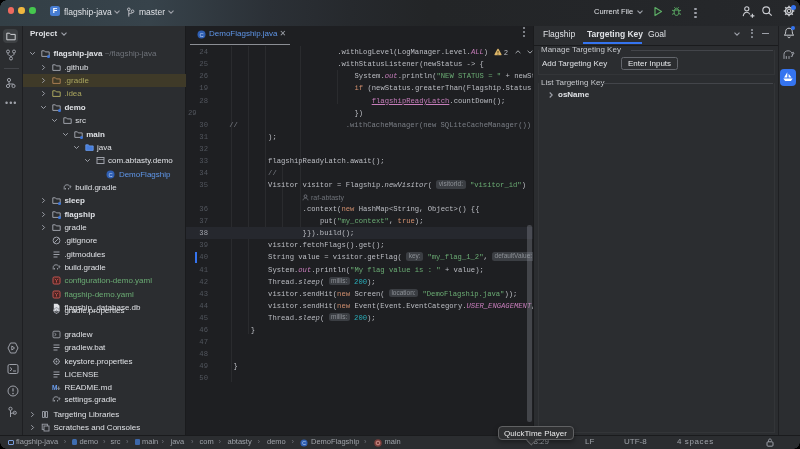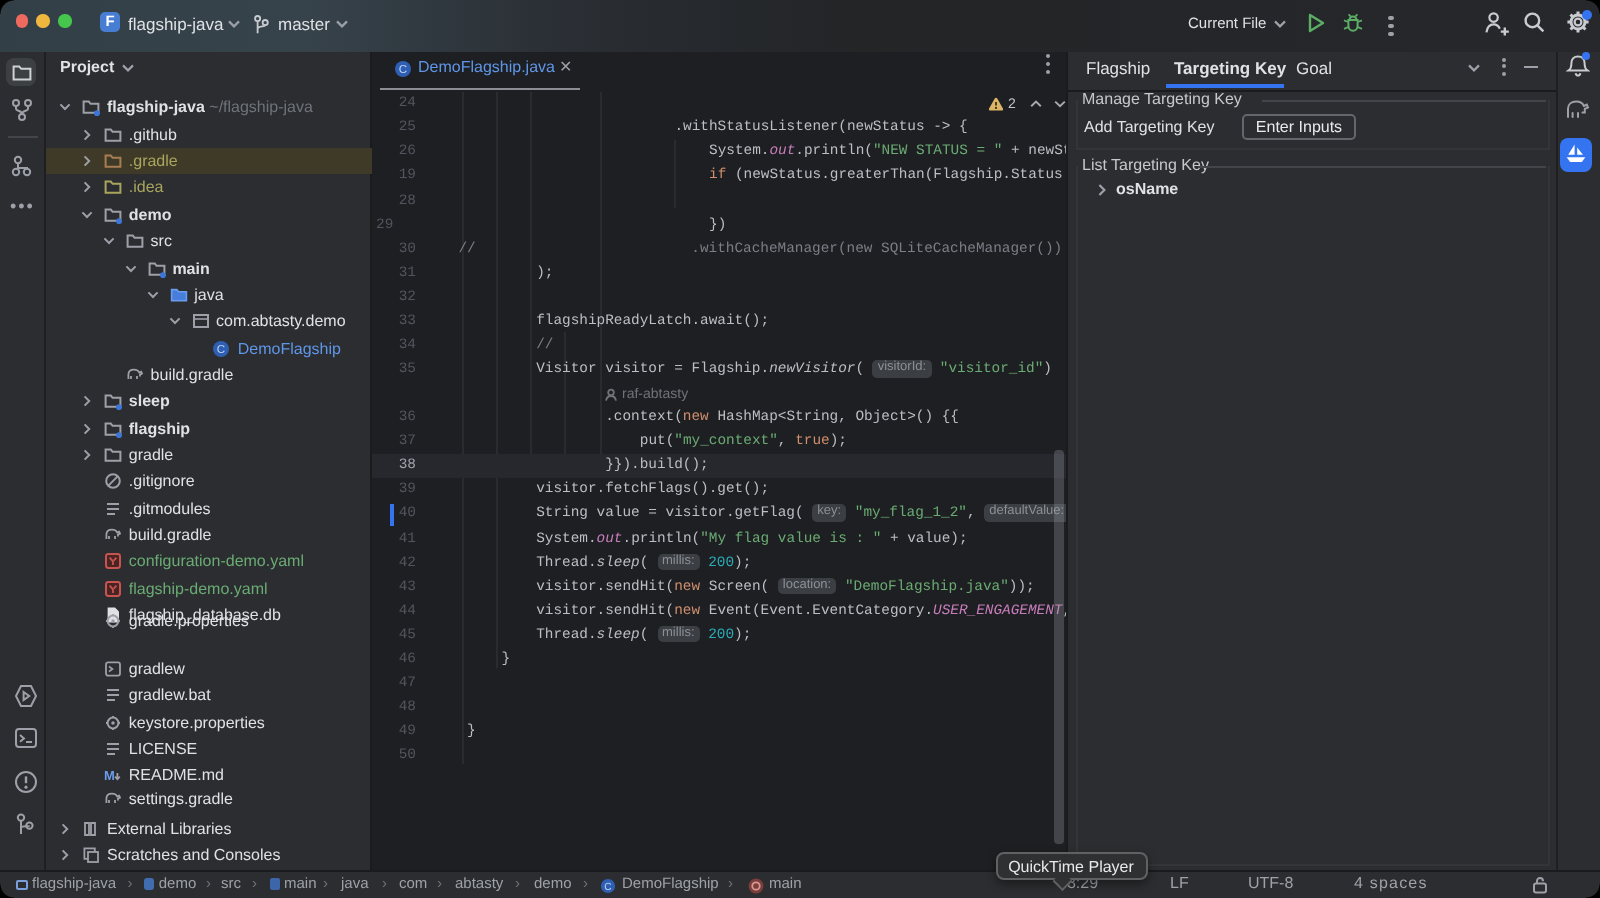--- a/index.html
+++ b/index.html
@@ -366,21 +366,21 @@
     <span class="tx">settings.gradle</span>
   </div>
 <div class="trow" style="top:407.8px;">
     <span style="width:6.0px;flex:none"></span>
     <svg class="chev" width="7" height="13" viewBox="0 0 7 13">
       <path d="M2.3 4.2 4.6 6.5 2.3 8.8" stroke="#9da0a8" stroke-width="1" fill="none"></path>
     </svg>
     <svg class="ic" viewBox="0 0 9 9">
       <path d="M1.5 1.5h2v6h-2z M4.5 1.5h2v6h-2z" fill="none" stroke="#9da0a8" stroke-width=".9"></path>
     </svg>
-    <span class="tx">External Libraries</span>
+    <span class="tx">Targeting Libraries</span>
   </div>
 <div class="trow" style="top:421.1px;">
     <span style="width:6.0px;flex:none"></span>
     <svg class="chev" width="7" height="13" viewBox="0 0 7 13">
       <path d="M2.3 4.2 4.6 6.5 2.3 8.8" stroke="#9da0a8" stroke-width="1" fill="none"></path>
     </svg>
     <svg class="ic" viewBox="0 0 9 9">
       <rect x="1.2" y="1.2" width="5.2" height="5.2" fill="none" stroke="#9da0a8" stroke-width=".9"></rect>
       <rect x="3" y="3" width="5" height="5" fill="#2b2d30" stroke="#9da0a8" stroke-width=".9"></rect>
     </svg>
@@ -399,27 +399,29 @@
 <div class="a" style="left:337px;top:9px;width:2px;height:2px;border-radius:50%;background:#9da0a8"></div>
 <div class="a" style="left:44.5px;top:20px;width:1px;height:336px;background:rgba(255,255,255,.055)"></div>
 <div class="a" style="left:61.8px;top:20px;width:1px;height:288px;background:rgba(255,255,255,.055)"></div>
 <div class="a" style="left:79.1px;top:20px;width:1px;height:192px;background:rgba(255,255,255,.055)"></div>
 <div class="a" style="left:96.4px;top:140px;width:1px;height:72px;background:rgba(255,255,255,.055)"></div>
 <div class="a" style="left:113.7px;top:20px;width:1px;height:192px;background:rgba(255,255,255,.055)"></div>
 <div class="a" style="left:151.4px;top:44px;width:1px;height:34px;background:rgba(255,255,255,.055)"></div>
 <div class="a" style="left:0;top:201.3px;width:347px;height:12.1px;background:#26282e"></div>
 <div class="a" style="left:8.5px;top:225.8px;width:2px;height:11.5px;background:#3574f0"></div>
 <div class="mono a" style="left:2px;top:20.2px;width:20px;text-align:right;color:#51555d">24</div>
+<div class="mono a" style="left:151.2px;top:20.2px">.withLogLevel(LogManager.Level.<span class="cst">ALL</span>)</div>
 <div class="mono a" style="left:2px;top:32.3px;width:20px;text-align:right;color:#51555d">25</div>
 <div class="mono a" style="left:151.2px;top:32.3px">.withStatusListener(newStatus -&gt; {</div>
 <div class="mono a" style="left:2px;top:44.3px;width:20px;text-align:right;color:#51555d">26</div>
 <div class="mono a" style="left:168.5px;top:44.3px">System.<span class="cst">out</span>.println(<span class="s">"NEW STATUS = "</span> + newStat</div>
 <div class="mono a" style="left:2px;top:56.4px;width:20px;text-align:right;color:#51555d">19</div>
 <div class="mono a" style="left:168.5px;top:56.4px"><span class="k">if</span> (newStatus.greaterThan(Flagship.Status.READY</div>
 <div class="mono a" style="left:2px;top:68.5px;width:20px;text-align:right;color:#51555d">28</div>
+<div class="mono a" style="left:185.7px;top:68.5px"><span class="fld">flagshipReadyLatch</span>.countDown();</div>
 <div class="mono a" style="left:2px;top:81px;width:20px;text-align:left;color:#51555d">29</div>
 <div class="mono a" style="left:168.5px;top:80.5px">})</div>
 <div class="mono a" style="left:2px;top:92.6px;width:20px;text-align:right;color:#51555d">30</div>
 <div class="mono a" style="left:43.2px;top:92.6px"><span class="cm">//                         .withCacheManager(new SQLiteCacheManager())</span></div>
 <div class="mono a" style="left:2px;top:104.7px;width:20px;text-align:right;color:#51555d">31</div>
 <div class="mono a" style="left:82.1px;top:104.7px">);</div>
 <div class="mono a" style="left:2px;top:116.8px;width:20px;text-align:right;color:#51555d">32</div>
 <div class="mono a" style="left:2px;top:128.8px;width:20px;text-align:right;color:#51555d">33</div>
 <div class="mono a" style="left:82.1px;top:128.8px">flagshipReadyLatch.await();</div>
 <div class="mono a" style="left:2px;top:140.9px;width:20px;text-align:right;color:#51555d">34</div>

